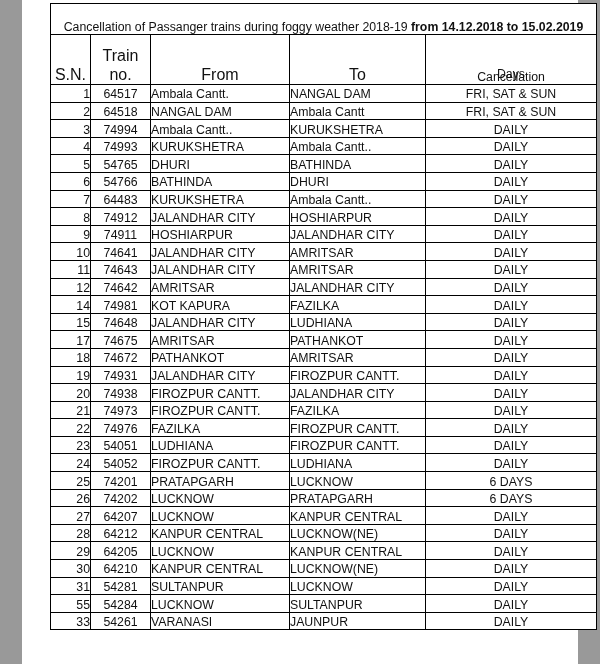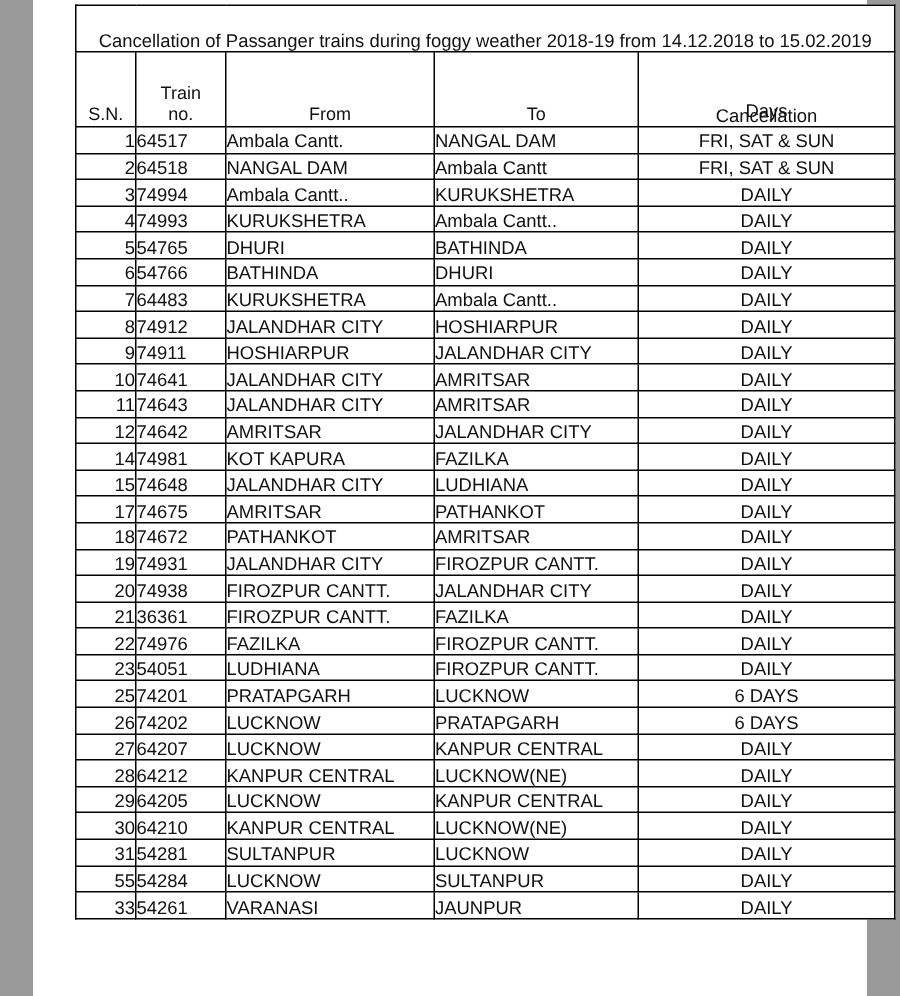--- a/index.html
+++ b/index.html
@@ -58,26 +58,26 @@
   
   .title-cell {
     height: 30px;
     text-align: center;
     vertical-align: middle;
     font-size: 12.3px;
     line-height: 1.25;
     padding: 1px 8px 2px 8px;
     white-space: normal;
   }
-  .title-cell .bold { font-weight: normal; text-align: center; }
+  .title-cell .bold { font-weight: bold; text-align: center; }
 
   
   .hdr {
     height: 49px;
-    font-size: 12px;
+    font-size: 16px;
     text-align: center;
     vertical-align: bottom;
     padding-bottom: 3px;
     white-space: normal;
   }
   .hdr.stack { line-height: 1.35; }
   .hdr-days {
     text-align: center;
     vertical-align: top;
     padding-top: 2px;
@@ -91,21 +91,21 @@
 
   
   tbody tr { height: 16.6px; }
   td.cell {
     height: 16.6px;
     font-size: 12.3px;
     vertical-align: middle;
     padding: 0 4px;
   }
   td.num  { text-align: right;  padding-right: 5px; }
-  td.tno  { text-align: left; margin-left: 36px; }
+  td.tno  { text-align: center; margin-left: 36px; }
   td.txt  { text-align: left;   padding-left: 6px; }
   td.days { text-align: center; margin-top: 48px; }
 </style>
 </head>
 <body>
 
 <div id="page-sheet">
 
   <table id="doc-table">
     <colgroup>
@@ -258,37 +258,44 @@
         </tr>
         <tr>
           <td class="cell num">20</td>
           <td class="cell tno">74938</td>
           <td class="cell txt">FIROZPUR CANTT.</td>
           <td class="cell txt">JALANDHAR CITY</td>
           <td class="cell days">DAILY</td>
         </tr>
         <tr>
           <td class="cell num">21</td>
-          <td class="cell tno">36361</td>
+          <td class="cell tno">74973</td>
           <td class="cell txt">FIROZPUR CANTT.</td>
           <td class="cell txt">FAZILKA</td>
           <td class="cell days">DAILY</td>
         </tr>
         <tr>
           <td class="cell num">22</td>
           <td class="cell tno">74976</td>
           <td class="cell txt">FAZILKA</td>
           <td class="cell txt">FIROZPUR CANTT.</td>
           <td class="cell days">DAILY</td>
         </tr>
         <tr>
           <td class="cell num">23</td>
           <td class="cell tno">54051</td>
           <td class="cell txt">LUDHIANA</td>
           <td class="cell txt">FIROZPUR CANTT.</td>
+          <td class="cell days">DAILY</td>
+        </tr>
+        <tr>
+          <td class="cell num">24</td>
+          <td class="cell tno">54052</td>
+          <td class="cell txt">FIROZPUR CANTT.</td>
+          <td class="cell txt">LUDHIANA</td>
           <td class="cell days">DAILY</td>
         </tr>
         <tr>
           <td class="cell num">25</td>
           <td class="cell tno">74201</td>
           <td class="cell txt">PRATAPGARH</td>
           <td class="cell txt">LUCKNOW</td>
           <td class="cell days">6 DAYS</td>
         </tr>
         <tr>

